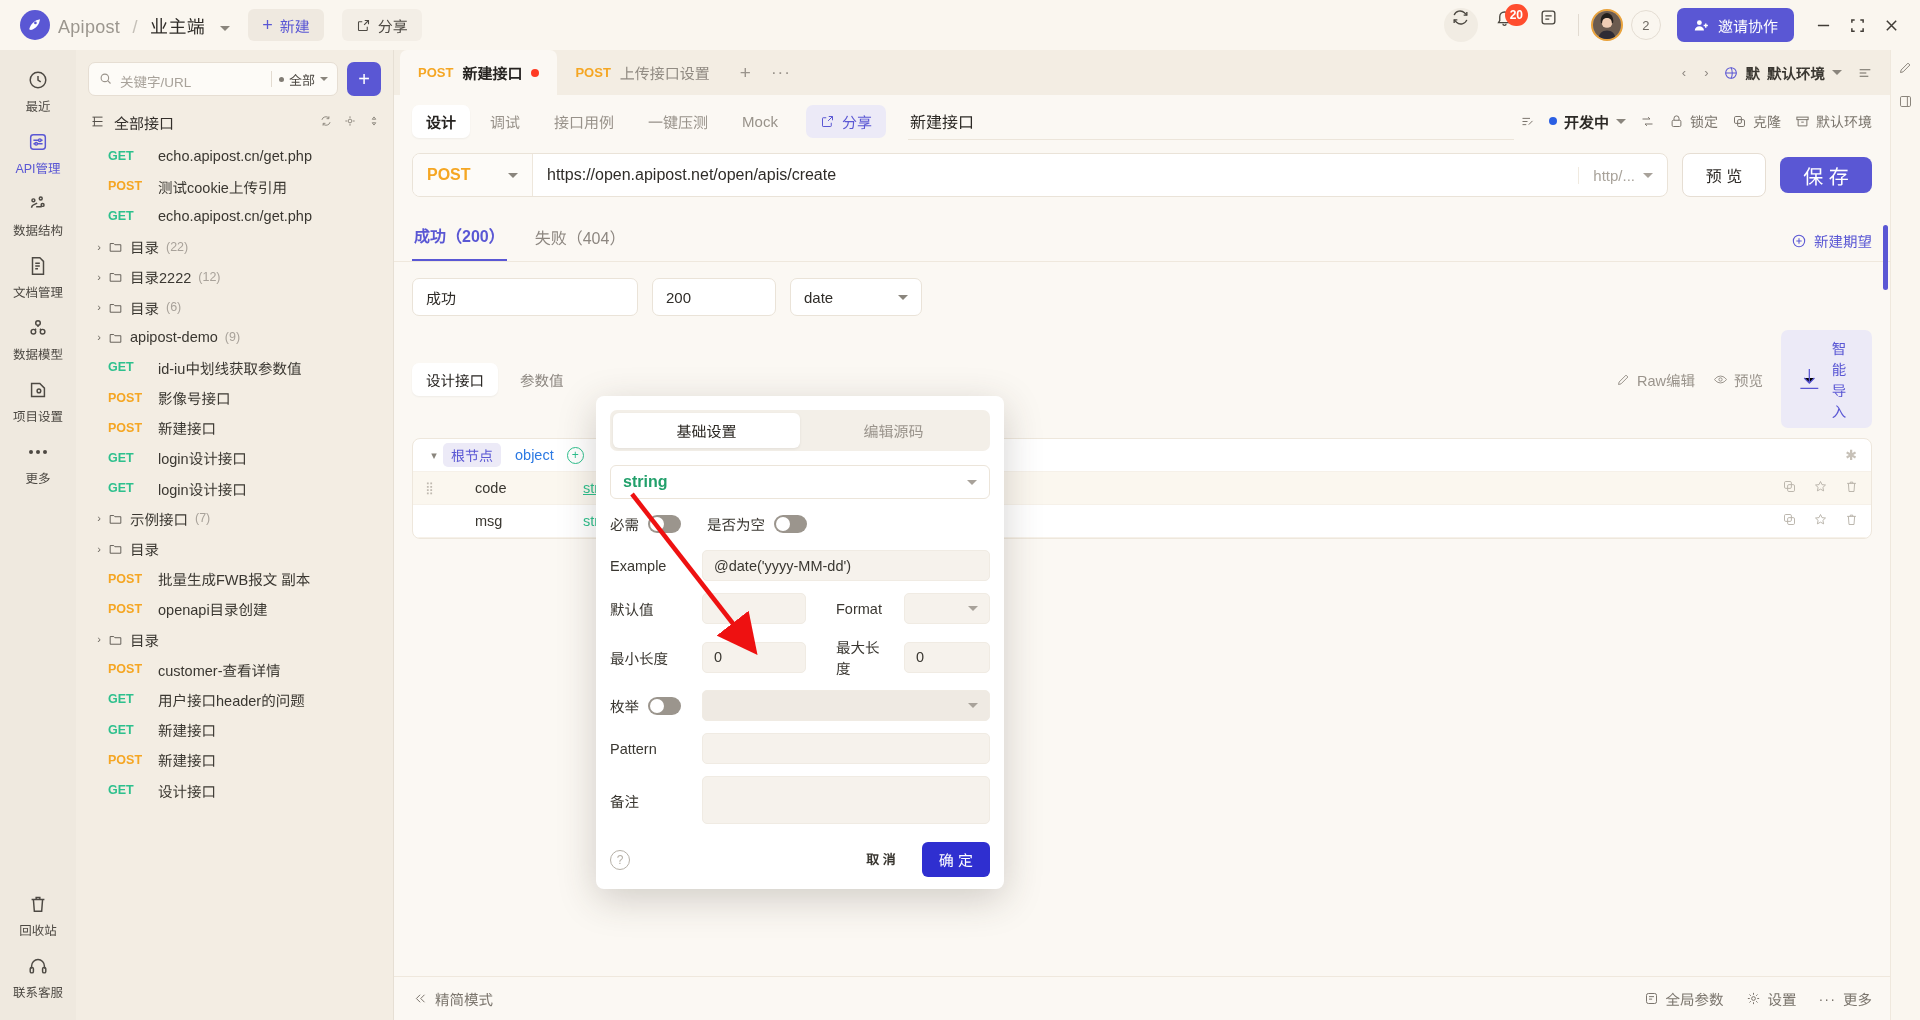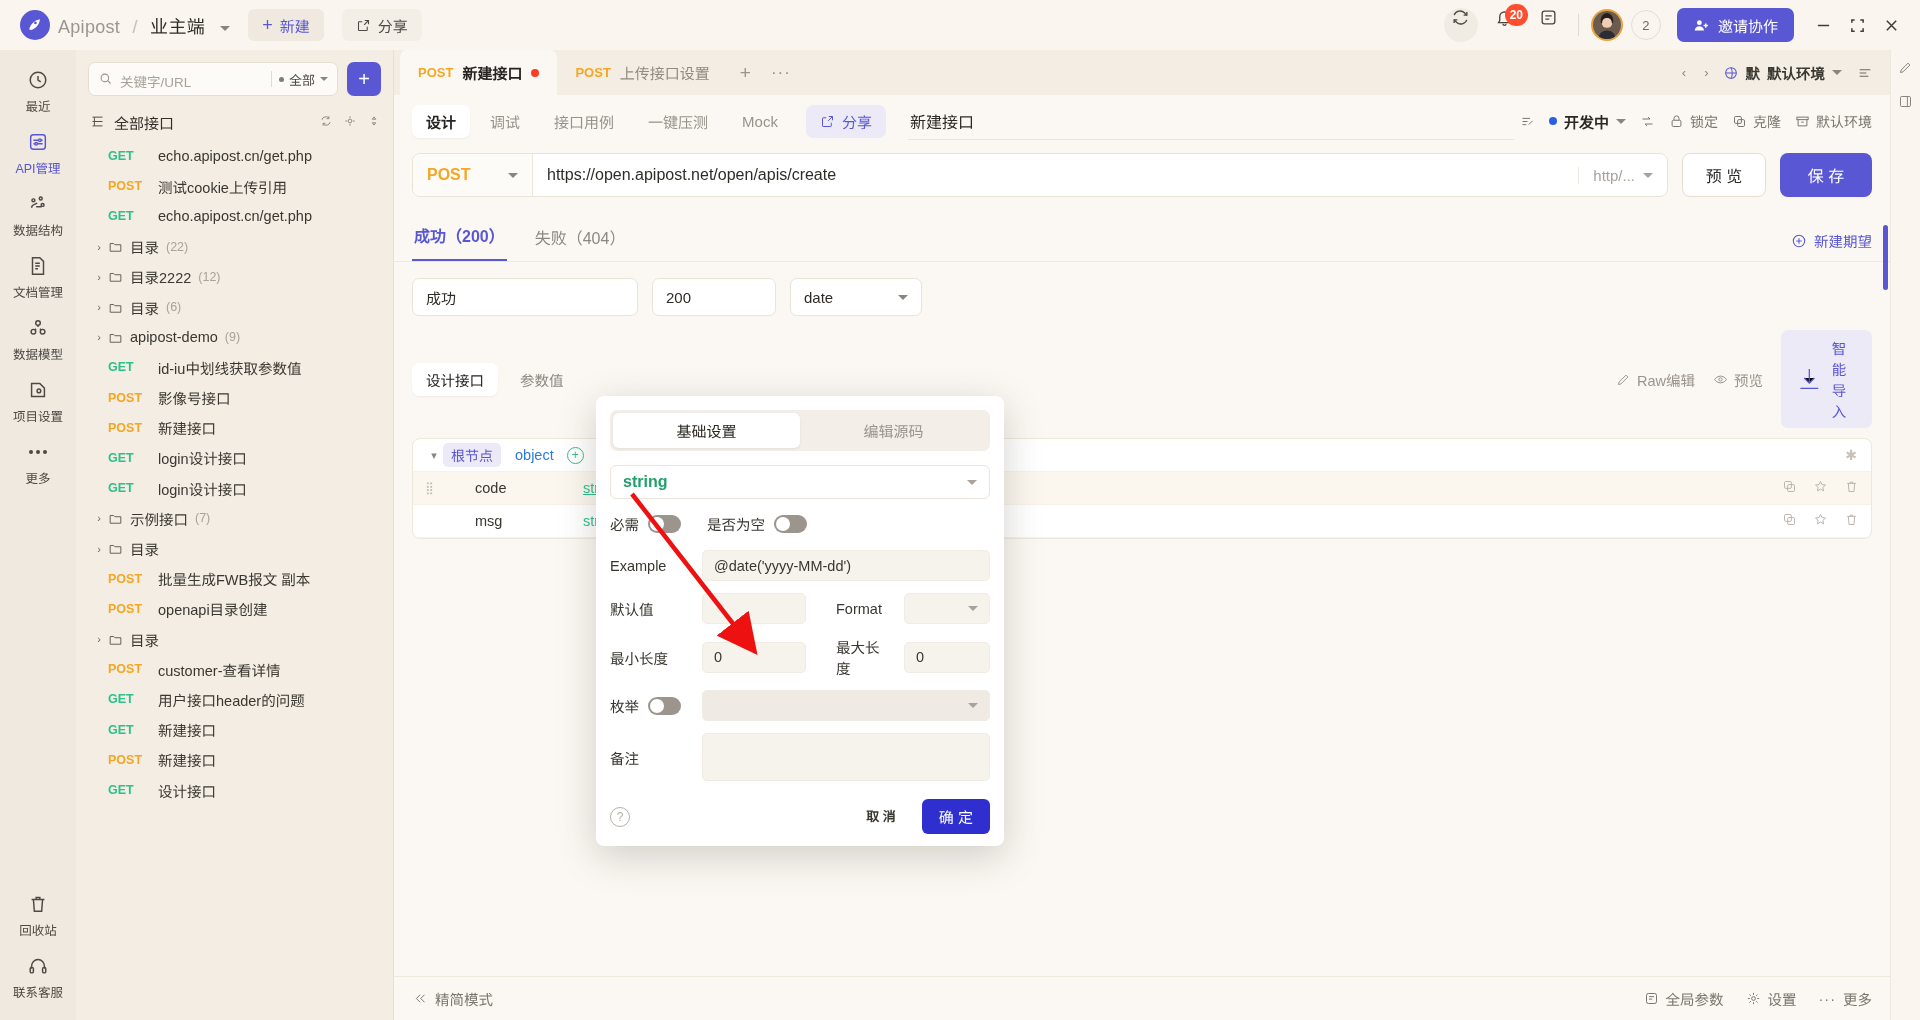--- a/index.html
+++ b/index.html
@@ -118,21 +118,21 @@
   .status-sel .bdot { width:8px;height:8px;border-radius:50%;background:#2b5fe3;}
 
   .urlrow { display:flex; align-items:center; gap:14px; padding:6px 18px 12px; }
   .urlbox { flex:1; display:flex; align-items:center; height:44px; background:#fff; border:1px solid #eae3d8; border-radius:8px; overflow:hidden; }
   .methsel { width:120px; flex:0 0 120px; height:100%; display:flex; align-items:center; justify-content:space-between; padding:0 14px; border-right:1px solid #eee7dc; background:#fdfbf8; cursor:pointer; }
   .methsel .mv { color:#f5a623; font-weight:700; font-size:16px; }
   .methsel .cv { width:0;height:0;border-left:5px solid transparent;border-right:5px solid transparent;border-top:5px solid #8a857d;}
   .urlinput { flex:1; padding:0 14px; font-size:16px; color:#2f2c28; }
   .urltail { display:flex; align-items:center; gap:8px; padding:0 14px; color:#a8a29a; font-size:15px; border-left:1px solid #f0eae0; cursor:pointer;}
   .prev-btn { height:44px; min-width:84px; border:1px solid #e6ded3; background:#fff; border-radius:8px; display:flex; align-items:center; justify-content:center; font-size:16px; color:#2f2c28; cursor:pointer;}
-  .save-btn { height:44px; min-width:92px; background:#5a57d4; color:#fff; border-radius:8px; display:flex; align-items:center; justify-content:center; font-size:16px; cursor:pointer;}
+  .save-btn { height:36px; min-width:92px; background:#5a57d4; color:#fff; border-radius:8px; display:flex; align-items:center; justify-content:center; font-size:20px; cursor:pointer;}
 
   .resp-tabs { display:flex; align-items:flex-end; gap:26px; padding:4px 18px 0; border-bottom:1px solid #efe8dd; position:relative;}
   .rtab { font-size:16px; color:#8d8780; padding:10px 2px 12px; cursor:pointer;}
   .rtab.active { color:#5a57d4; font-weight:600; border-bottom:2px solid #5a57d4;}
   .new-exp { margin-left:auto; display:flex; align-items:center; gap:7px; color:#5a57d4; font-size:14.5px; padding-bottom:10px; cursor:pointer;}
   .new-exp svg { width:16px;height:16px;stroke:#5a57d4;fill:none;stroke-width:1.6;}
 
   .resp-fields { display:flex; gap:14px; padding:16px 18px 12px; }
   .fld { height:38px; background:#fff; border:1px solid #eae3d8; border-radius:7px; display:flex; align-items:center; padding:0 13px; font-size:15px; color:#2f2c28;}
   .fld.w1 { width:226px; }
@@ -846,20 +846,24 @@
         <span class="switch">
             <i></i>
           </span>
       </span>
       <span class="m-input sel" style="flex:1;background:#efeae3">
         <span></span>
         <span class="m-cv"></span>
       </span>
     </div>
 
+    <div class="m-row">
+      <span class="m-lbl">Pattern</span>
+      <span class="m-input full"></span>
+    </div>
 
     <div class="m-row">
       <span class="m-lbl">备注</span>
       <span class="m-input full tall"></span>
     </div>
 
     <div class="m-foot">
       <span class="m-help">?</span>
       <span class="m-btns">
         <span class="m-cancel">取 消</span>

